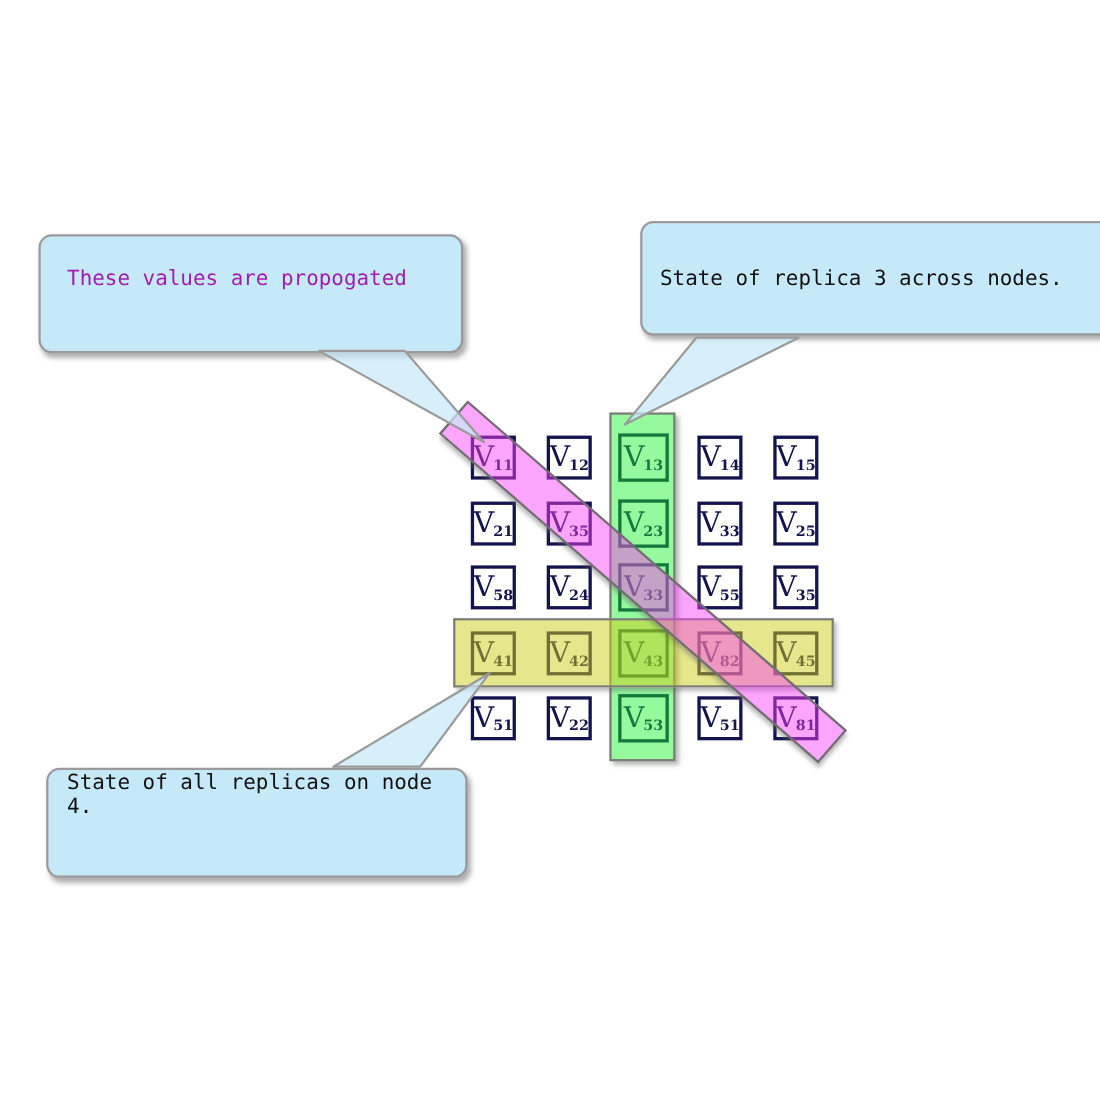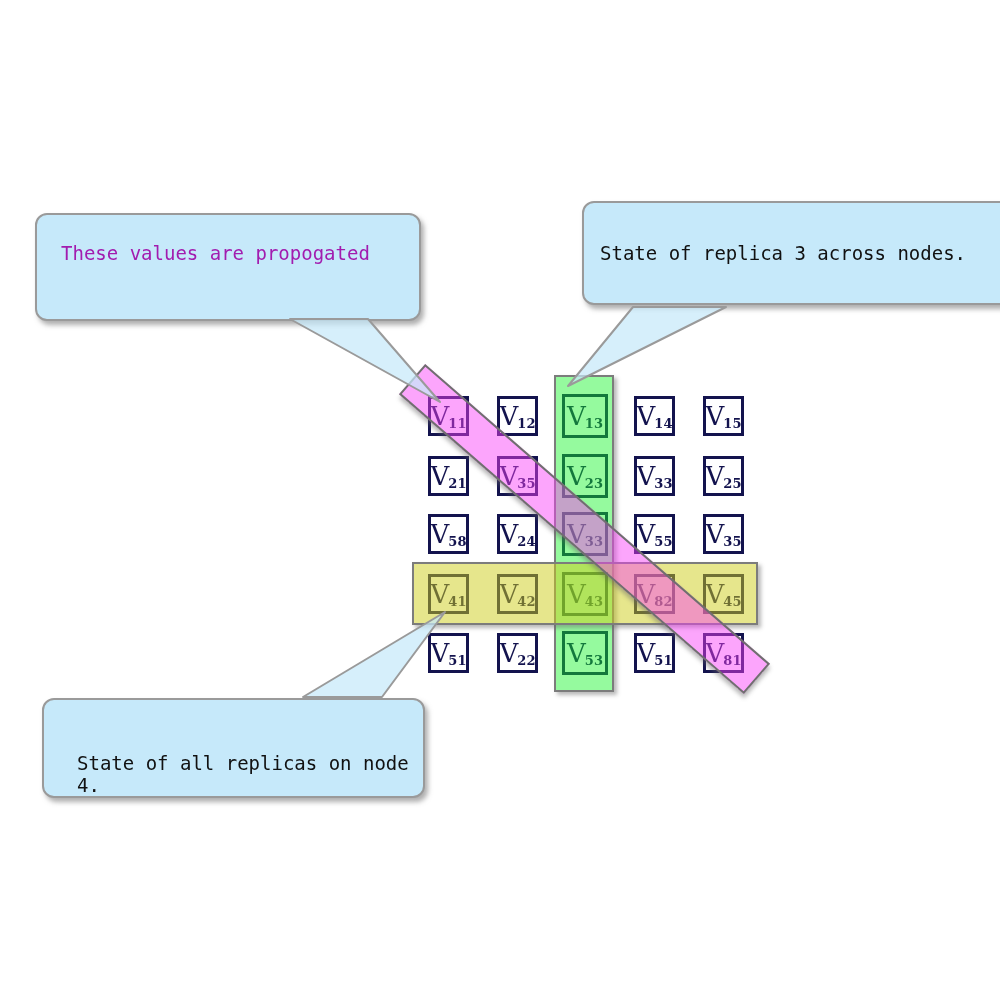--- a/index.html
+++ b/index.html
@@ -34,21 +34,21 @@
   .callout{position:absolute;box-sizing:border-box;background:#c6e9fa;
            border:2px solid #9a9a9a;border-radius:12px;
            box-shadow:3px 4px 5px rgba(110,110,110,0.55);
            font-family:"DejaVu Sans Mono",monospace;font-size:19px;color:#111111;
            z-index:5;}
   #callout-gossip{left:35px;top:213px;width:386px;height:108px;
                   padding:26px 0 0 24px;line-height:25px;color:#a21caf;}
   #callout-replica{left:582px;top:201px;width:461px;height:104px;
                    display:flex;align-items:center;padding-left:16px;}
   #callout-node4{left:42px;top:698px;width:383px;height:100px;
-                 display:flex;align-items:flex-end;padding-left:33px;}
+                 display:flex;align-items:flex-start;padding-left:17px;}
 
   
   .pointer-layer{position:absolute;left:0;top:0;width:1000px;height:1000px;
                  z-index:7;pointer-events:none;}
   .pointer{fill:#c6e9fa;fill-opacity:0.72;stroke:#9a9a9a;stroke-width:2;
            stroke-linejoin:round;}
 </style>
 </head>
 <body>
 

